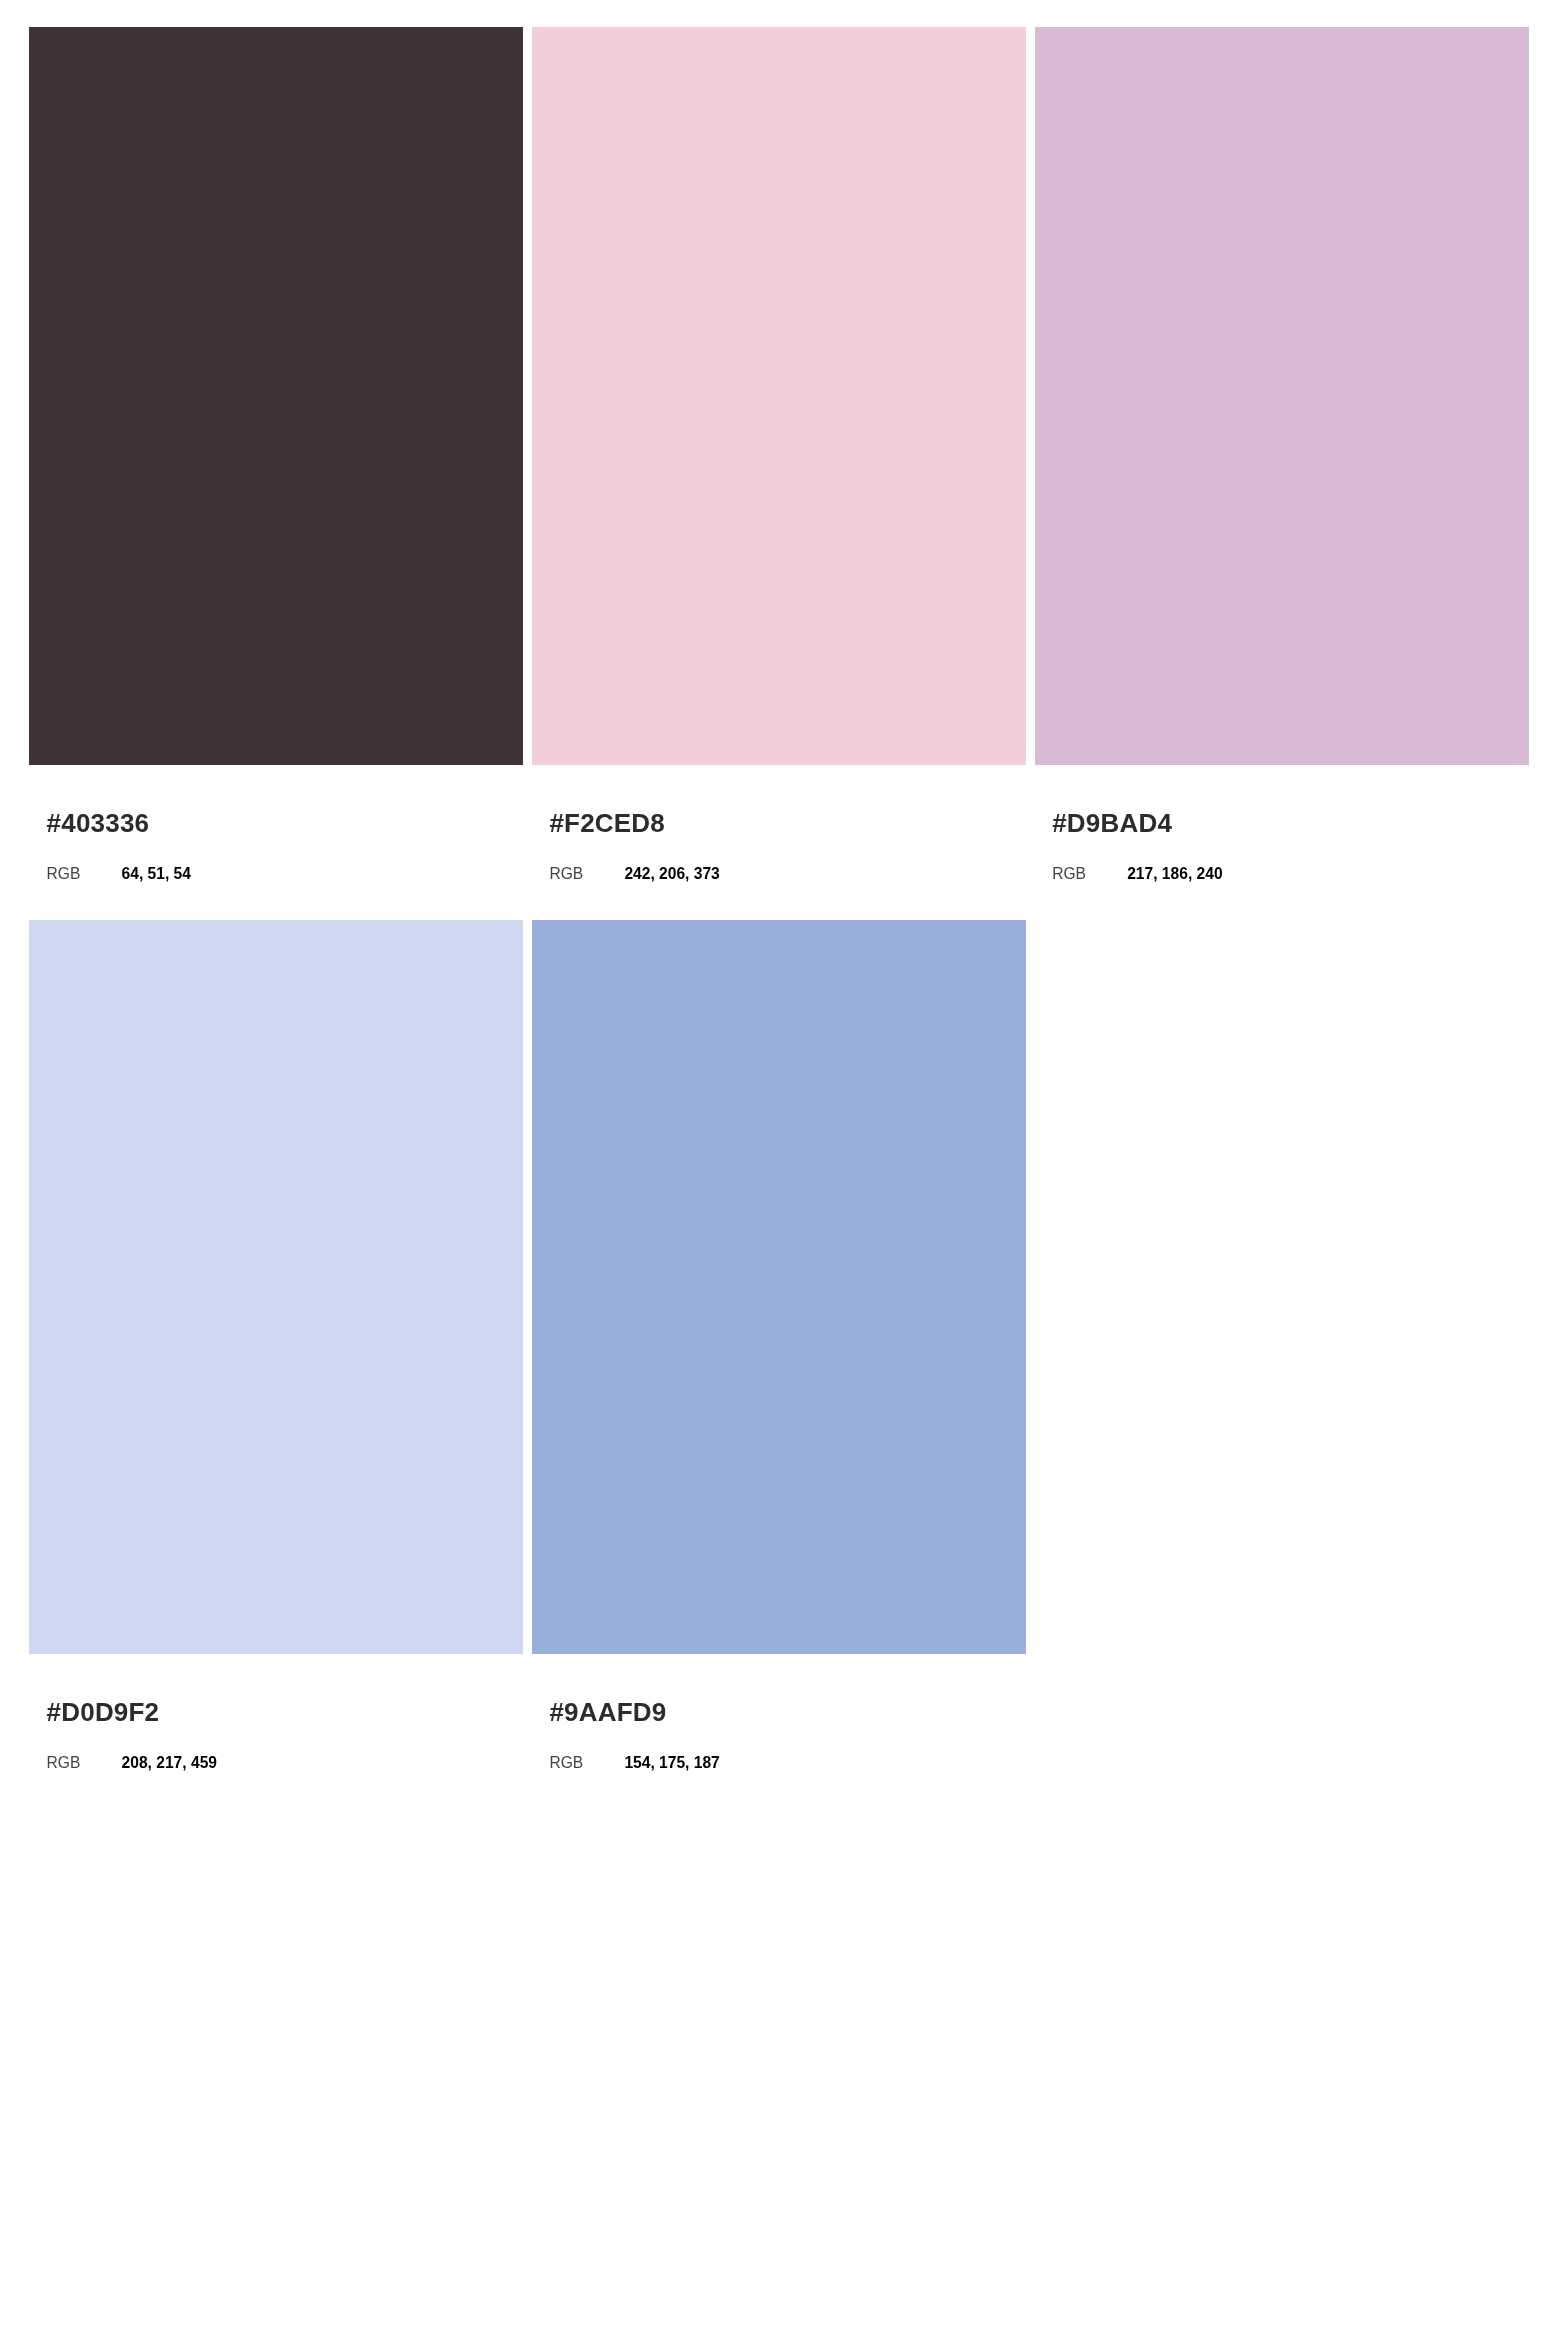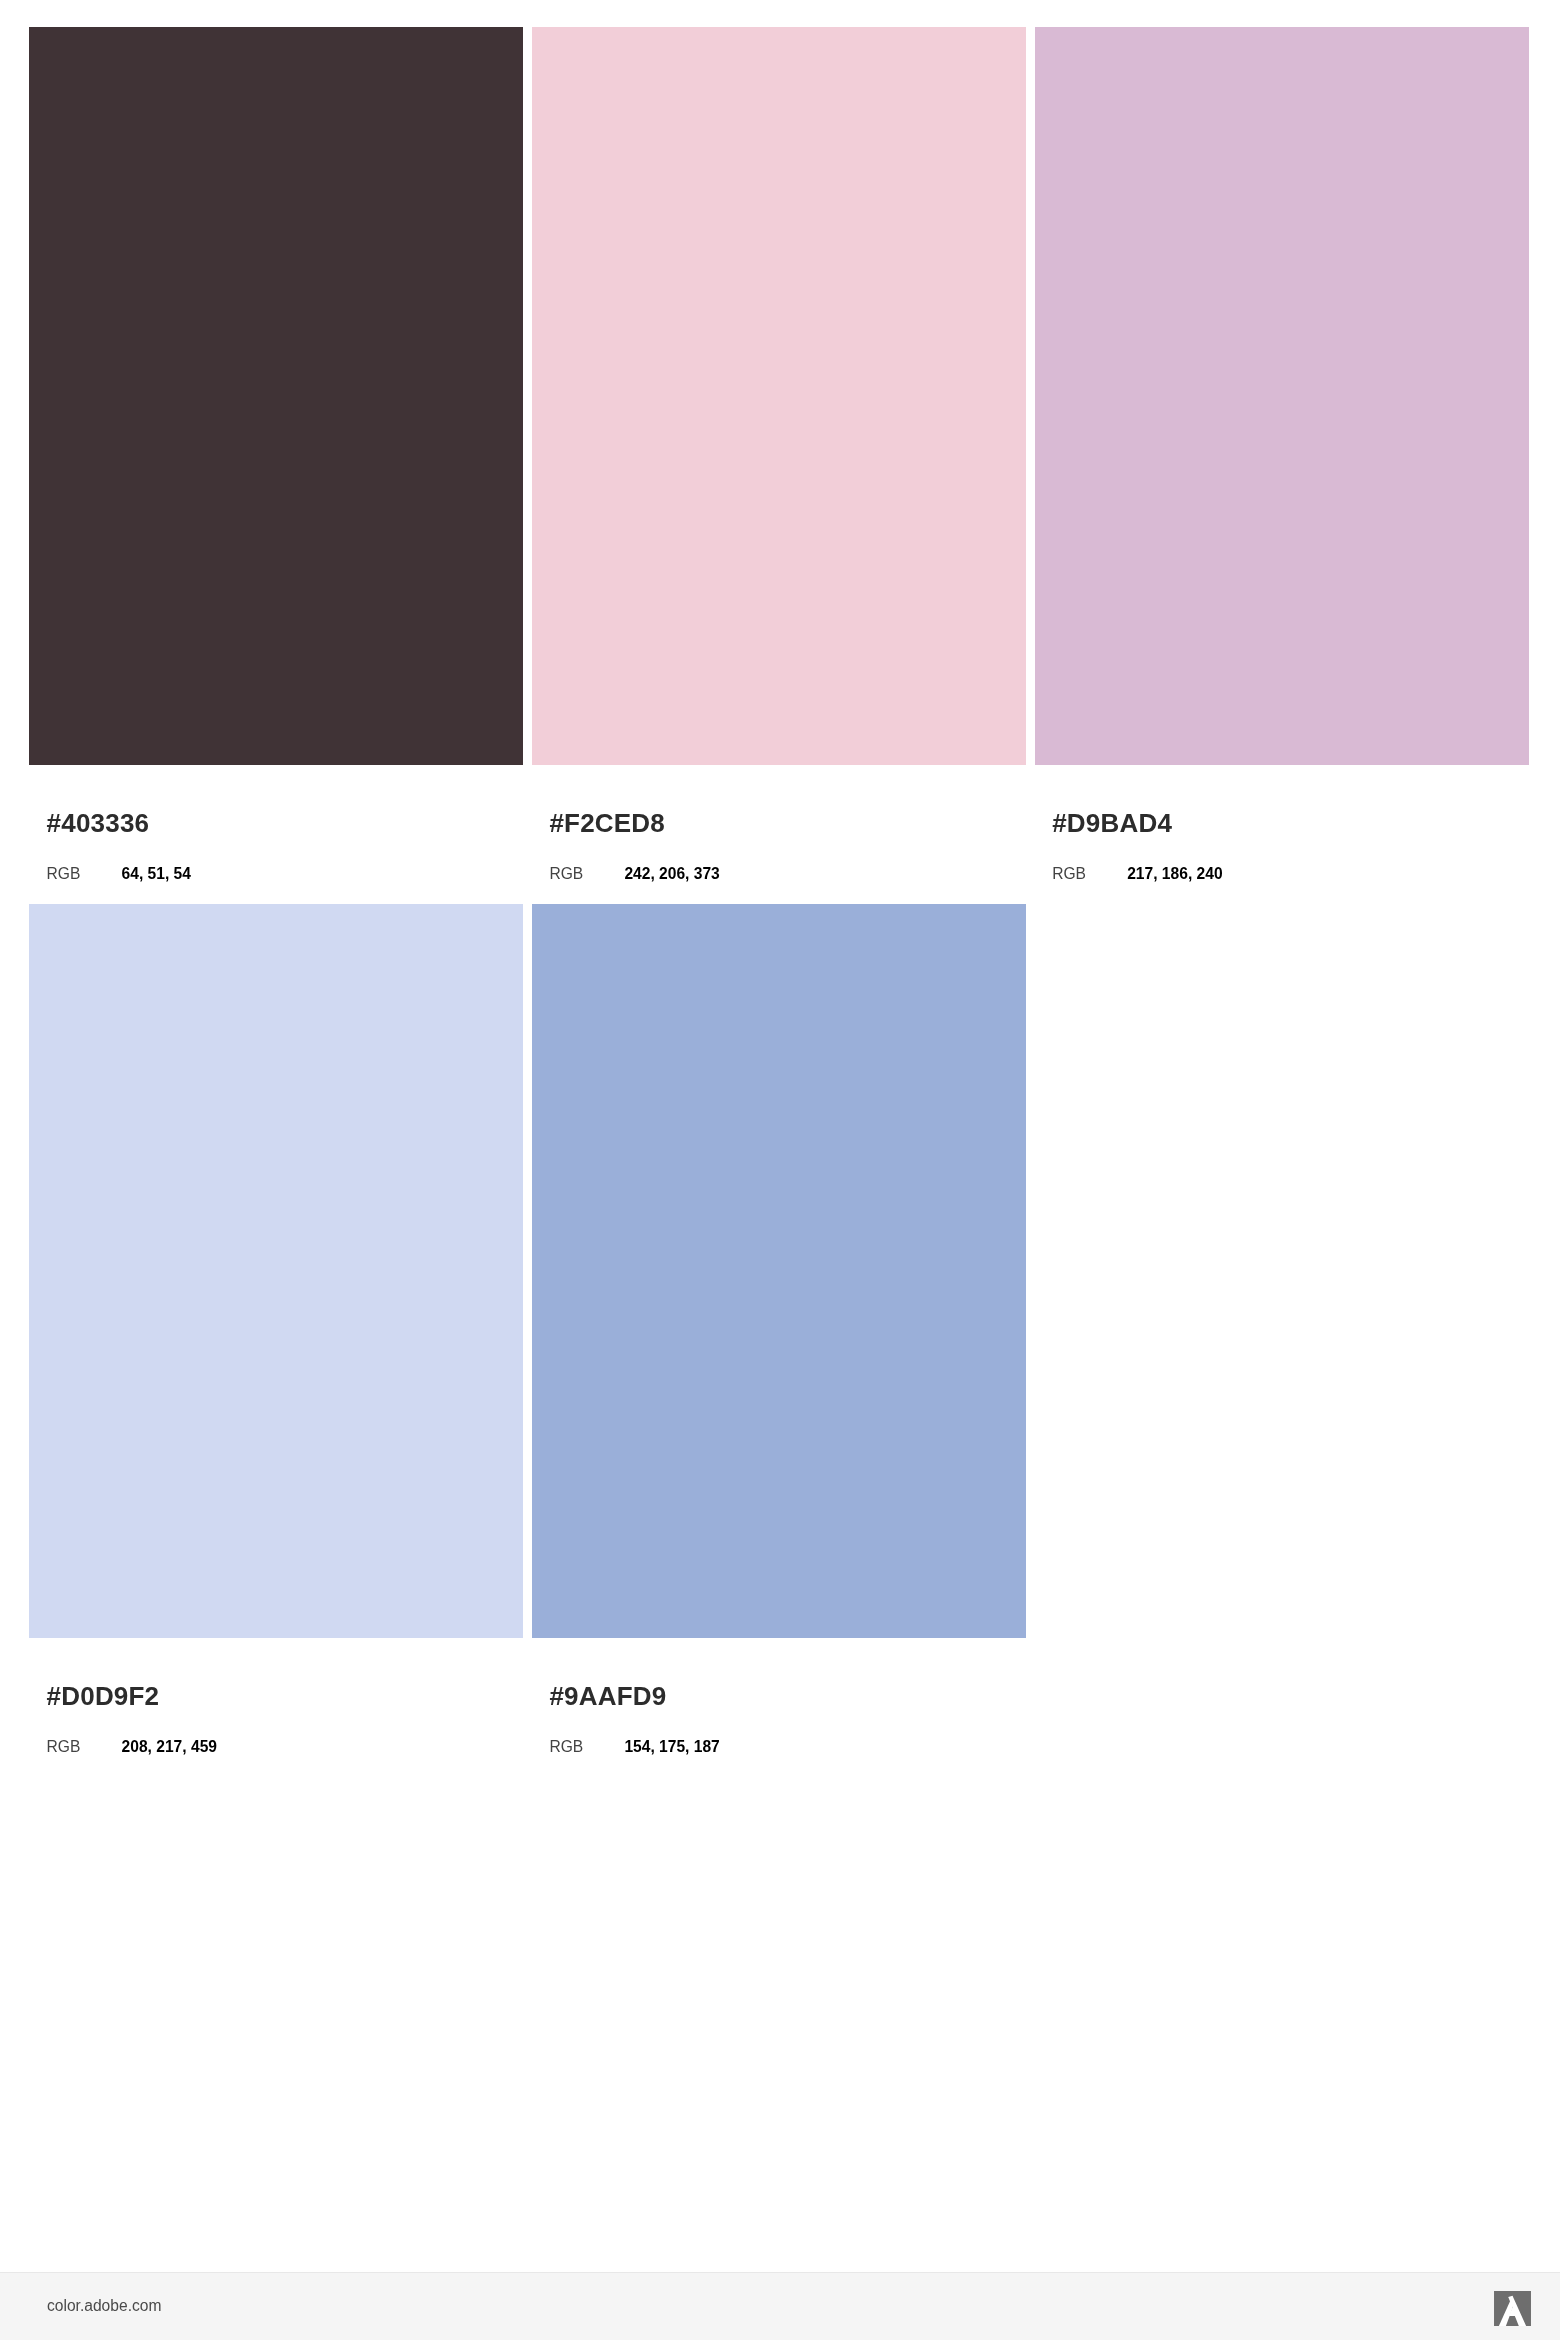--- a/index.html
+++ b/index.html
@@ -45,21 +45,21 @@
 
   .swatch-chip {
     width: 494px;
     height: 738px;
     display: block;
   }
 
   .swatch-info {
     padding-top: 45px;
     padding-left: 17.6px;
-    padding-bottom: 22px;
+    padding-bottom: 38px;
   }
 
   .hex-label {
     font-size: 26px;
     font-weight: bold;
     color: #2c2c2c;
     letter-spacing: 0.2px;
     line-height: 1;
     margin: 0 0 30px 0;
     display: block;
@@ -172,23 +172,15 @@
         <span class="hex-label">#9AAFD9</span>
         <div class="rgb-row">
           <span class="rgb-key">RGB</span>
           <span class="rgb-val">154, 175, 187</span>
         </div>
       </div>
     </div>
 
   </div>
 
-  <div class="footer">
-    <span class="footer-url">color.adobe.com</span>
-    <svg class="footer-logo" viewBox="0 0 38 36" aria-hidden="true">
-      <rect x="0" y="0" width="38" height="36" fill="#6e6e6e"></rect>
-      <path d="M19 5 L33 36 L25.5 36 L21.4 25.6 L15.3 25.6 L19 16.9 L14.6 6.2 Z" fill="#ffffff"></path>
-      <path d="M19 5 L5 36 L12.2 36 L19 17.8 Z" fill="#ffffff"></path>
-    </svg>
-  </div>
 
 </div>
 
 
 </body></html>

